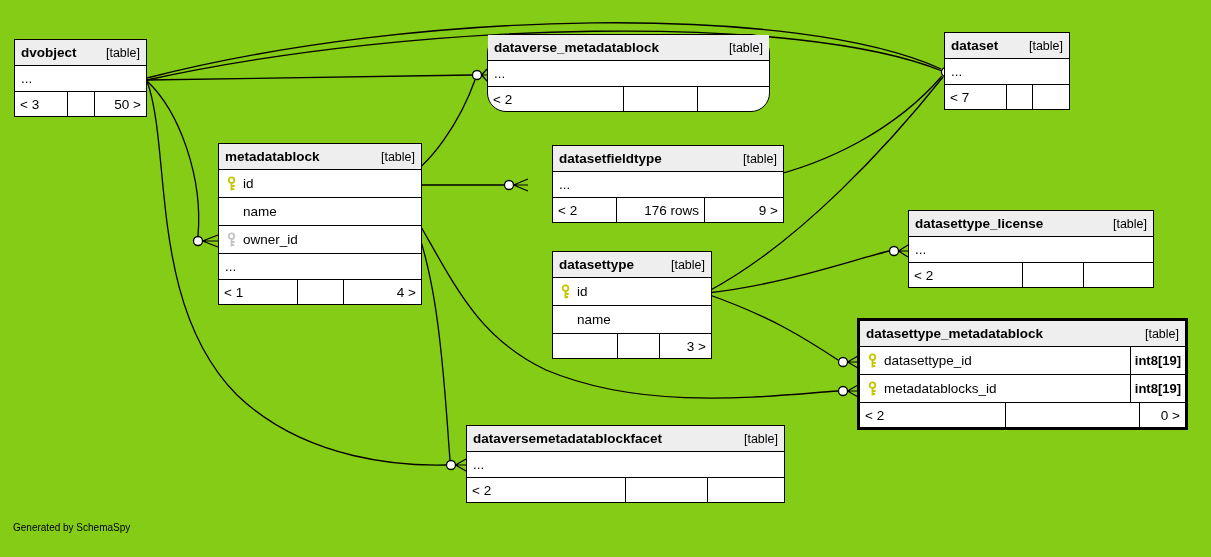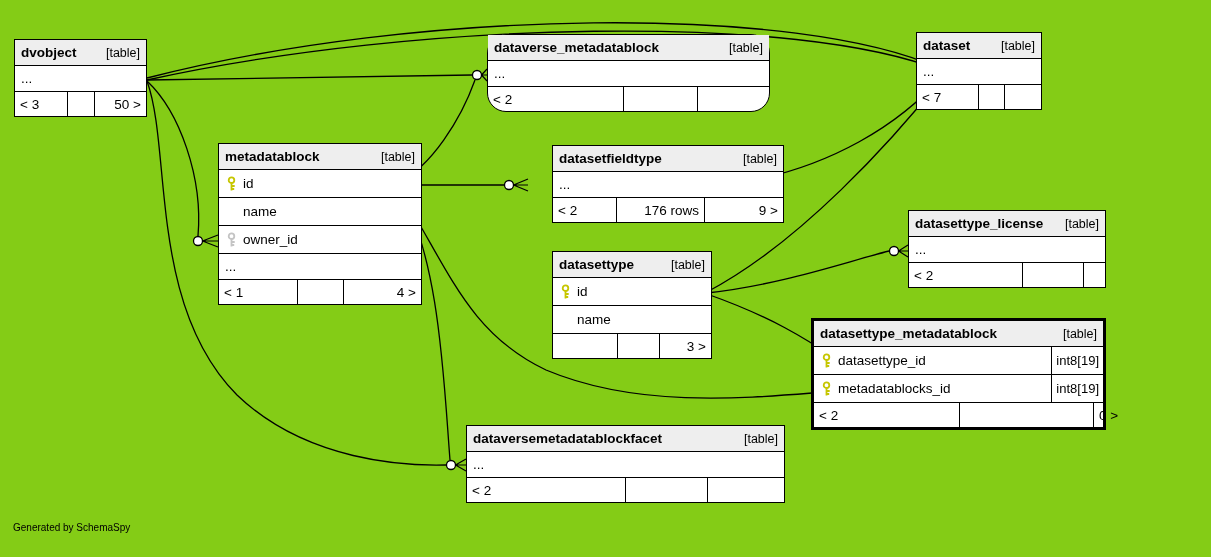--- a/index.html
+++ b/index.html
@@ -23,21 +23,21 @@
   .tbl-h .tg{font-size:12.5px;}
   .row{
     display:flex;align-items:center;height:27px;
     border-bottom:1px solid #000;font-size:13.5px;white-space:nowrap;
   }
   .row .keyic{width:24px;display:flex;justify-content:center;align-items:center;flex:0 0 24px;}
   .row.ellip{height:25px;padding-left:6px;}
   .row .typ{
     margin-left:auto;border-left:1px solid #000;height:100%;
     display:flex;align-items:center;justify-content:flex-end;
-    padding:0 4px;font-size:13px;box-sizing:border-box;
+    padding:0 4px;font-size:13px;box-sizing:border-box;font-weight:bold;
   }
   .stats{display:flex;height:24px;font-size:13.5px;}
   .stats .c{
     border-right:1px solid #000;display:flex;align-items:center;
     padding:0 5px;box-sizing:border-box;flex:0 0 auto;white-space:nowrap;
   }
   .stats .c.mid{justify-content:flex-end;}
   .stats .c.last{border-right:none;flex:1 1 auto;justify-content:flex-end;}
   #gen-note{
     position:absolute;left:13px;top:522px;font-size:10px;color:#000;
@@ -115,21 +115,21 @@
           <span class="nm">dataverse_metadatablock</span>
           <span class="tg">[table]</span>
         </div>
         <div class="row ellip">...</div>
         <div class="stats">
           <div class="c" style="width:136px">&lt; 2</div>
           <div class="c mid" style="width:74px"></div>
           <div class="c last"></div>
         </div>
       </div>
-      <div class="tbl" style="left: 916px; top: 32px; width: 126px;">
+      <div class="tbl" style="left: 944px; top: 32px; width: 126px;">
         <div class="tbl-h">
           <span class="nm">dataset</span>
           <span class="tg">[table]</span>
         </div>
         <div class="row ellip">...</div>
         <div class="stats">
           <div class="c" style="width:62px">&lt; 7</div>
           <div class="c mid" style="width:26px"></div>
           <div class="c last"></div>
         </div>
@@ -197,33 +197,33 @@
         <div class="row">
           <span class="keyic"></span>
           <span>name</span>
         </div>
         <div class="stats">
           <div class="c" style="width:65px"></div>
           <div class="c mid" style="width:42px"></div>
           <div class="c last">3 &gt;</div>
         </div>
       </div>
-      <div class="tbl" style="left: 908px; top: 210px; width: 198px;">
+      <div class="tbl" style="left: 908px; top: 210px; width: 246px;">
         <div class="tbl-h">
           <span class="nm">datasettype_license</span>
           <span class="tg">[table]</span>
         </div>
         <div class="row ellip">...</div>
         <div class="stats">
           <div class="c" style="width:114px">&lt; 2</div>
           <div class="c mid" style="width:61px"></div>
           <div class="c last"></div>
         </div>
       </div>
-      <div class="tbl bold" style="left: 811px; top: 318px; width: 295px;">
+      <div class="tbl bold" style="left: 857px; top: 318px; width: 331px;">
         <div class="tbl-h">
           <span class="nm">datasettype_metadatablock</span>
           <span class="tg">[table]</span>
         </div>
         <div class="row">
           <span class="keyic">
             <svg width="11" height="16" viewBox="0 0 11 16">
               <circle cx="5.5" cy="4.2" r="2.8" fill="#fff" stroke="#c6c600" stroke-width="1.8"></circle>
               <path d="M5.5 7 L5.5 14.6 M5.5 10 L8.7 10 M5.5 13 L8.2 13" stroke="#c6c600" stroke-width="1.8" fill="none"></path>
             </svg>

